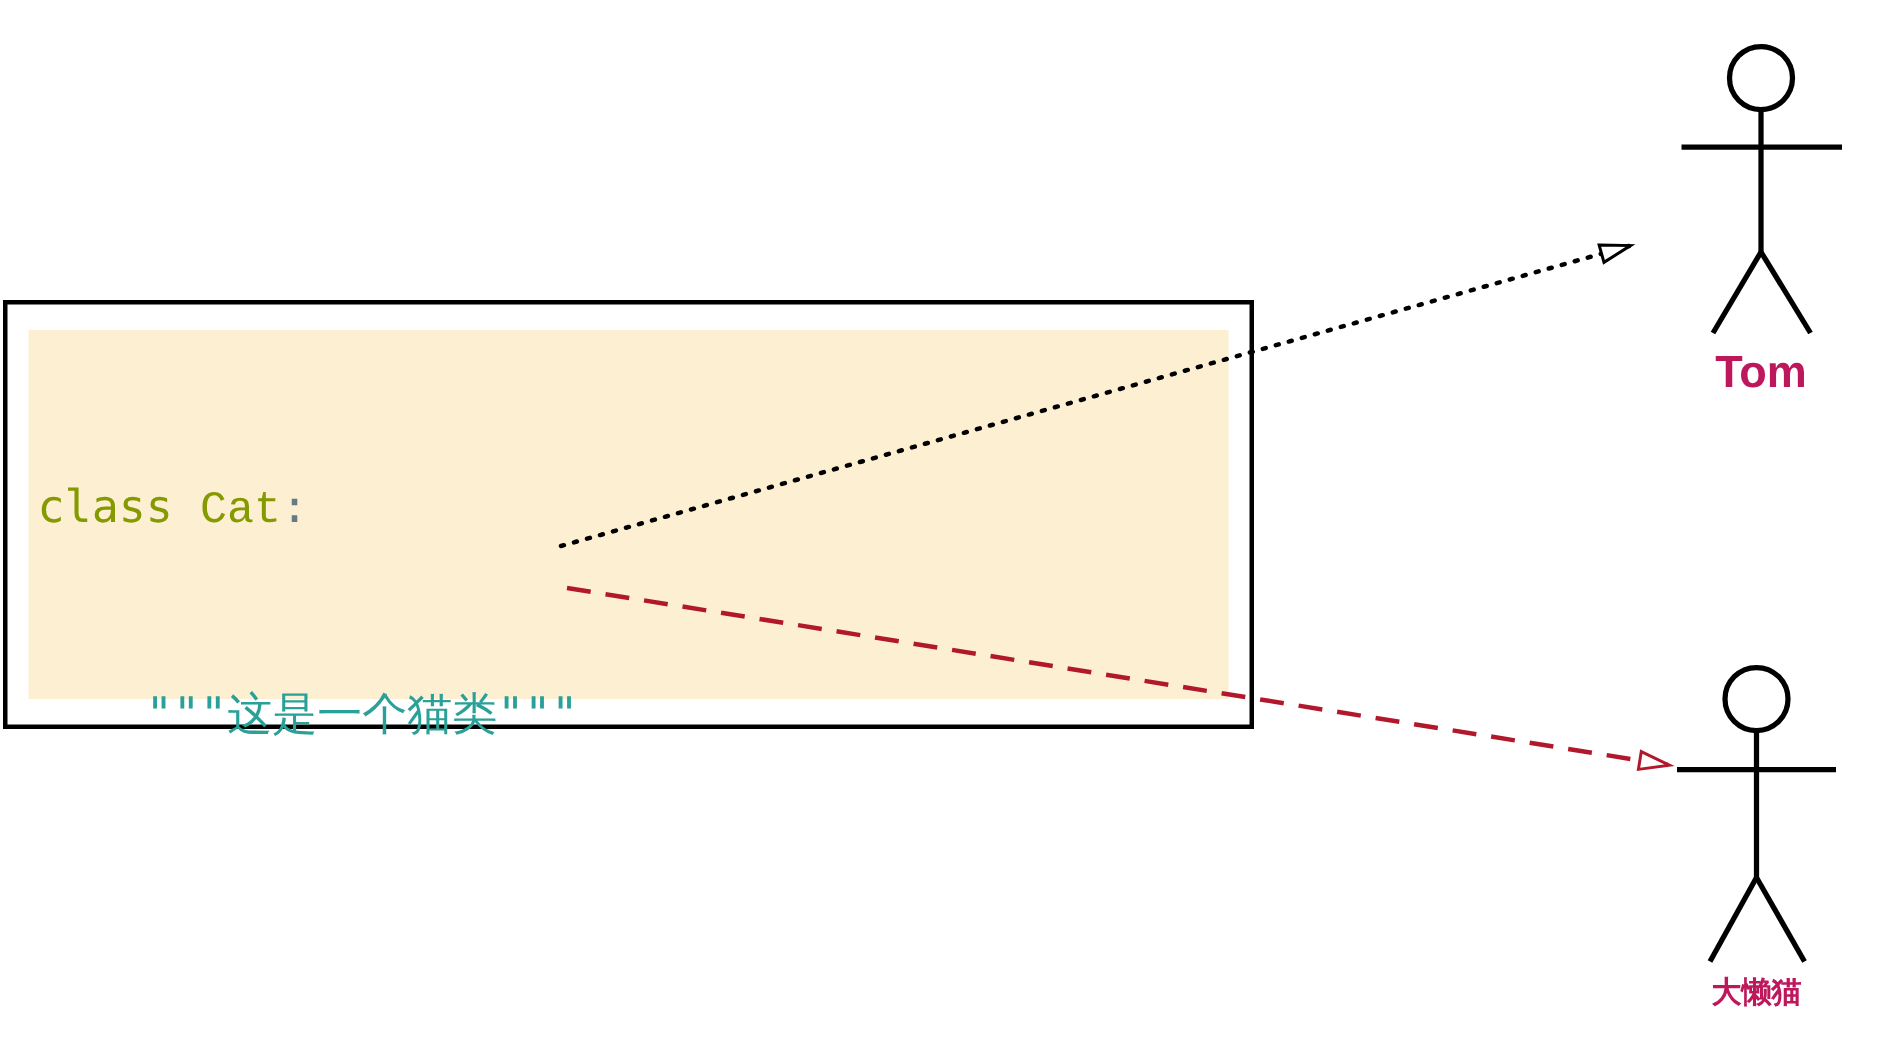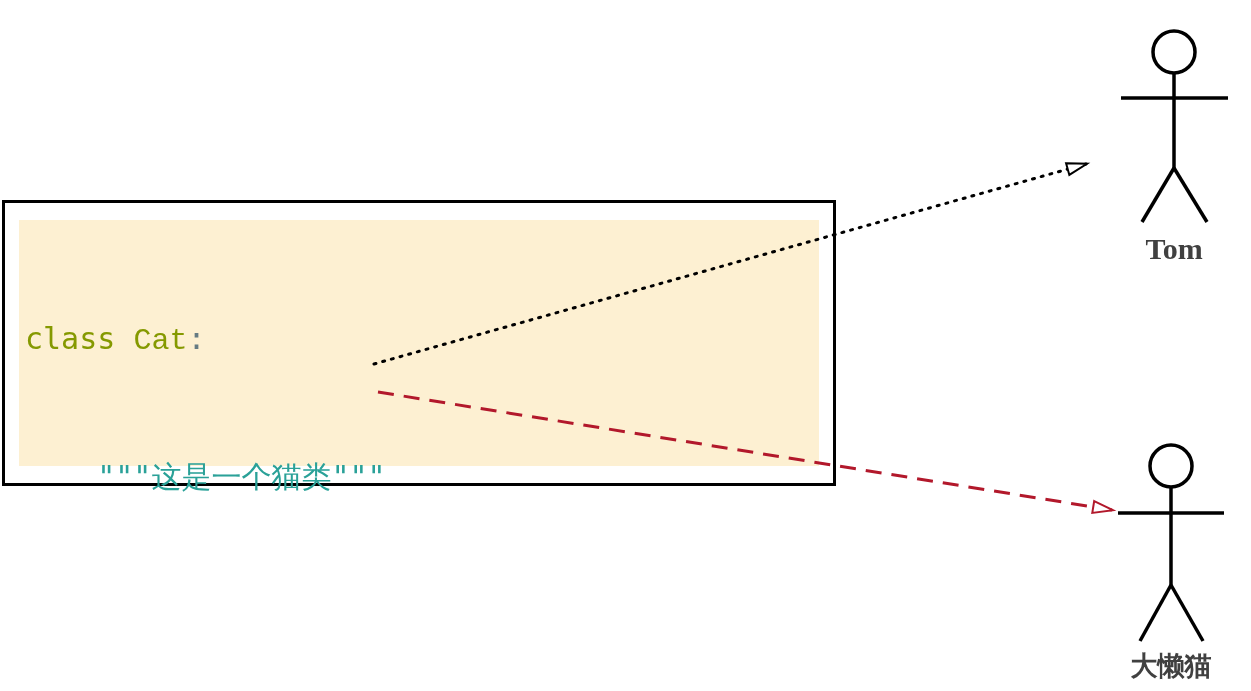--- a/index.html
+++ b/index.html
@@ -37,25 +37,25 @@
   .plain{color:var(--plain-code);}
 
   
   svg.overlay{position:absolute;left:0;top:0;pointer-events:none;}
   .dotted-line{stroke:var(--tom-arrow);stroke-width:3;stroke-dasharray:2 7;stroke-linecap:round;fill:none;}
   .dashed-line{stroke:var(--cat-arrow);stroke-width:3;stroke-dasharray:16 10;fill:none;}
   .figure{stroke:#000;stroke-width:3.5;fill:none;}
 
   
   .fig-label{
-    position:absolute;text-align:center;font-weight:bold;color:#404040;
-    font-family:Liberation Serif, serif;
+    position:absolute;text-align:center;font-weight:bold;color:#be185d;
+    font-family:Liberation Sans, sans-serif;
   }
   .tom-label{left:1124px;top:232px;width:100px;font-size:30px;}
-  .cat-label{left:1106px;top:648px;width:130px;font-size:27px;}
+  .cat-label{left:1106px;top:648px;width:130px;font-size:20px;}
 </style>
 </head>
 <body>
 
 <div class="canvas">
 
   <div class="code-box">
     <div class="code-bg">
       <div class="code">
         <div class="line"><span class="kw">class </span><span class="cls">Cat</span><span class="plain">:</span></div>

